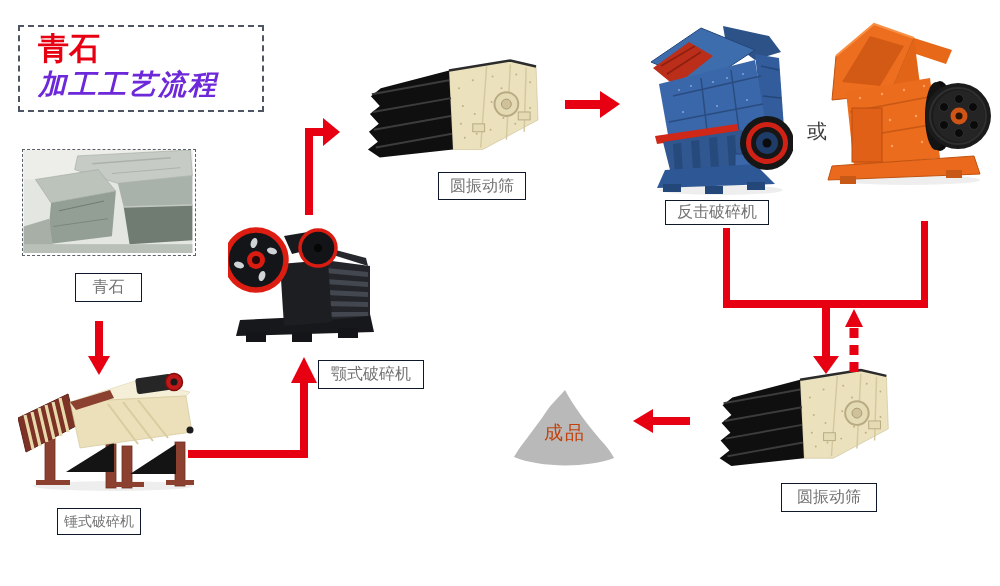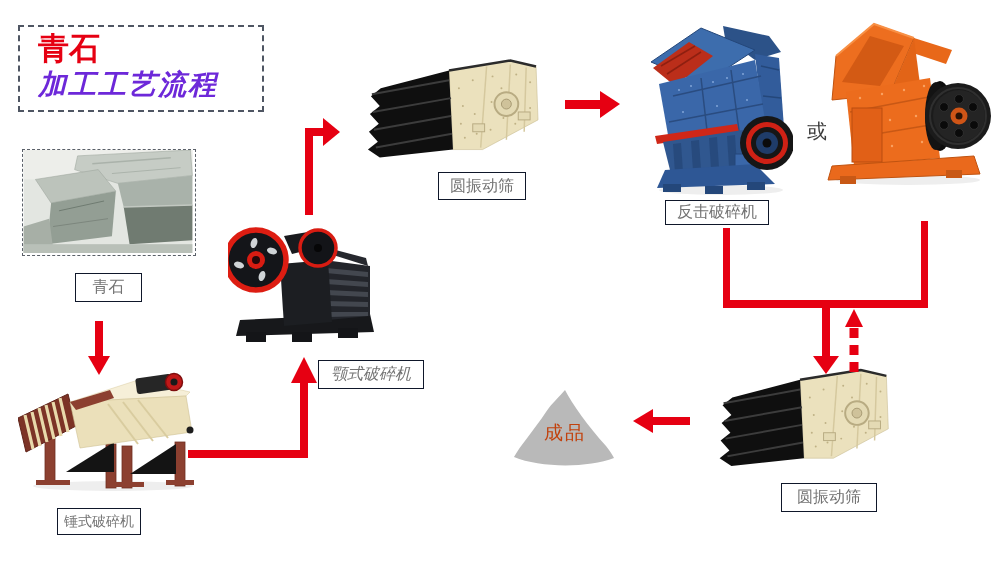--- a/index.html
+++ b/index.html
@@ -15,21 +15,21 @@
 
   
   .photo-frame{left:22px;top:149px;width:172px;height:105px;border:1px dashed #5a6068;}
   .photo-frame svg{display:block;}
 
   
   .label{background:#fff;border:1px solid #0f172a;color:#737373;
          display:flex;align-items:center;justify-content:center;font-size:16px;}
   .lbl-raw{left:75px;top:273px;width:65px;height:27px;}
   .lbl-feeder{left:57px;top:508px;width:82px;height:25px;font-size:14px;}
-  .lbl-jaw{left:318px;top:360px;width:104px;height:27px;font-style:italic;}
+  .lbl-jaw{left:318px;top:360px;width:104px;height:27px;}
   .lbl-screen-top{left:438px;top:172px;width:86px;height:26px;}
   .lbl-impact{left:644px;top:200px;width:102px;height:23px;margin-left:21px;}
   .lbl-hammer{left:875px;top:197px;width:103px;height:24px;}
   .lbl-screen-bottom{left:781px;top:483px;width:94px;height:27px;}
   .or-text{left:803px;top:119px;width:28px;height:24px;font-size:20px;color:#3b3b3b;
            display:flex;align-items:center;justify-content:center;}
   .product-text{left:534px;top:420px;width:62px;height:26px;font-size:19px;color:#c2410c;
                 letter-spacing:2px;display:flex;align-items:center;justify-content:center;}
 
   .machine{position:absolute;}

